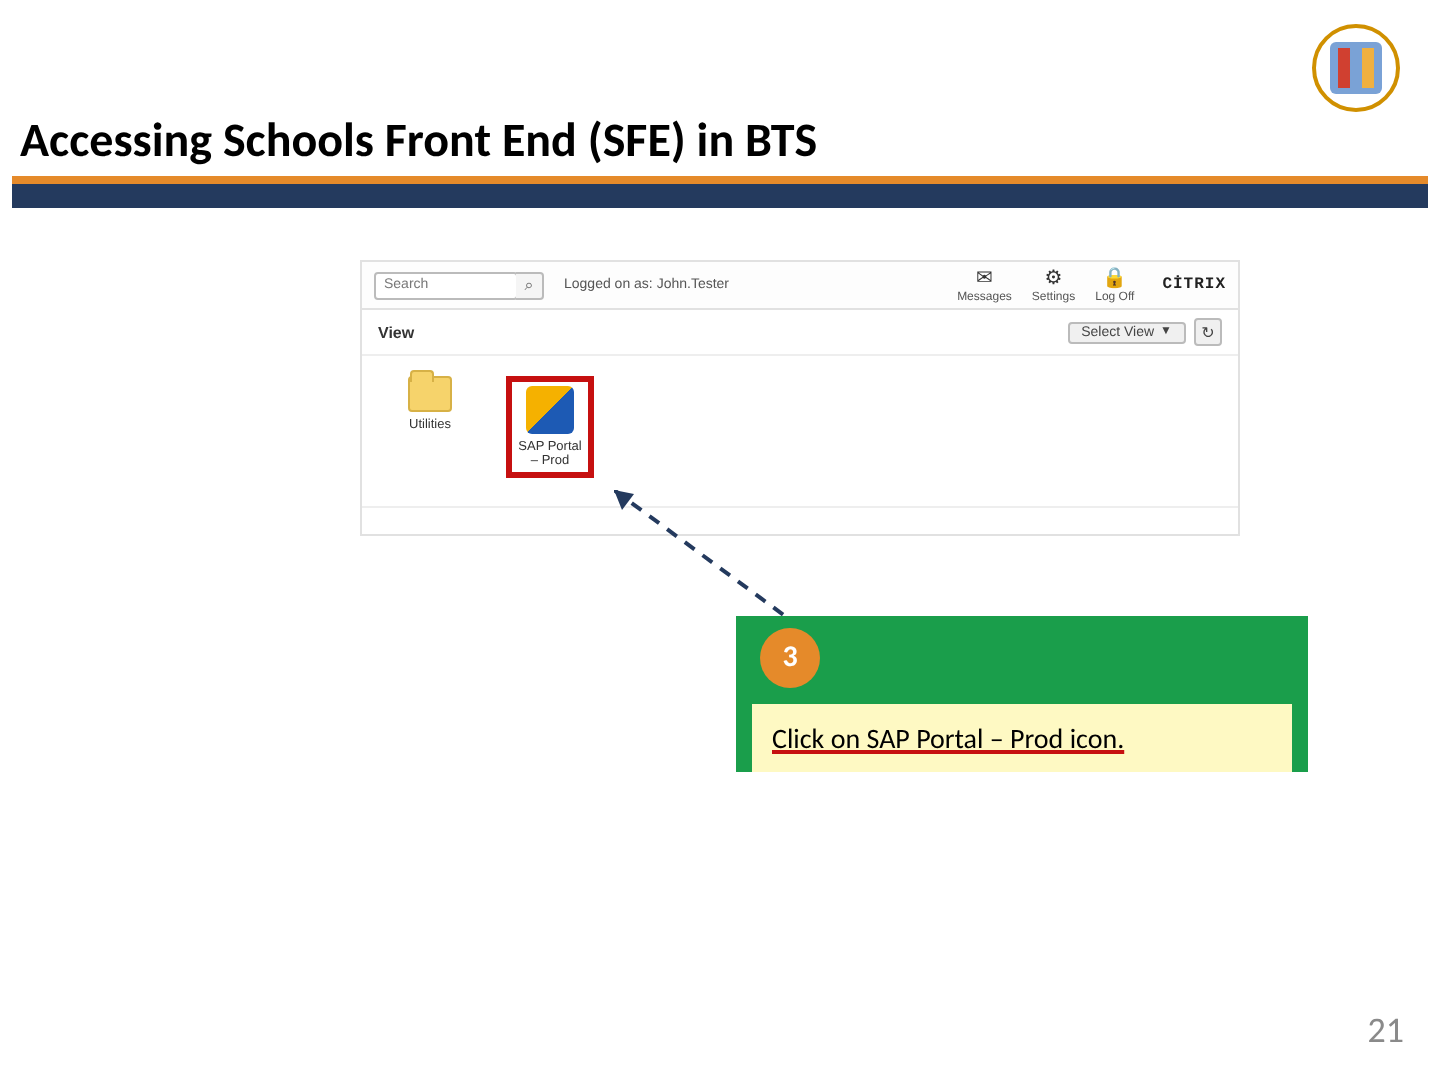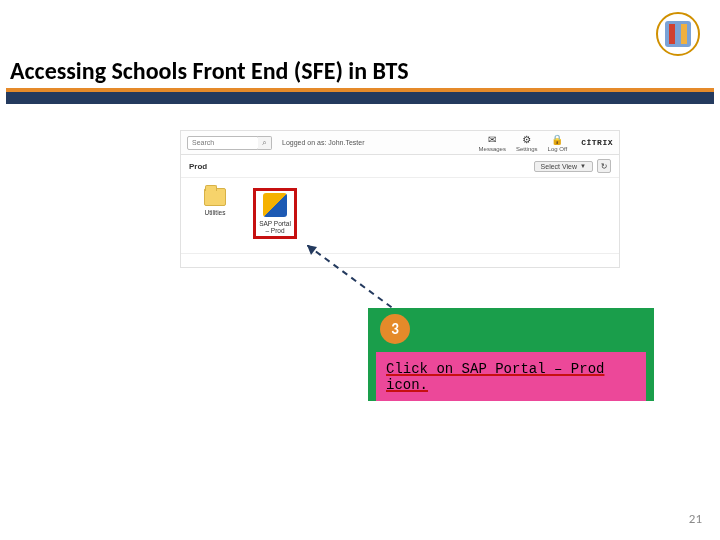--- a/index.html
+++ b/index.html
@@ -52,24 +52,24 @@
 
   
   .arrow { position:absolute; left:307px; top:245px; width:110px; height:80px; pointer-events:none; }
   .arrow line { stroke:#243a5e; stroke-width:2; stroke-dasharray:6 5; }
   .arrow polygon { fill:#243a5e; }
 
   
   .callout-wrap { position:absolute; left:368px; top:308px; width:286px; }
   .callout { background:#1a9e4b; padding:6px 0 0 0; }
   .badge { width:30px; height:30px; border-radius:50%; background:#e58a2a; color:#fff; display:flex; align-items:center; justify-content:center; font-weight:700; margin-left:12px; font-size:15px; }
-  .instruction { background:#ec4899; margin:8px 8px 24px 8px; padding:8px 10px; font-size:14px; color:#000; border-top:1px solid rgba(0,0,0,0);font-family:Liberation Mono, monospace; }
+  .instruction { background:#fef9c3; margin:8px 8px 24px 8px; padding:8px 10px; font-size:14px; color:#000; border-top:1px solid rgba(0,0,0,0); }
   .instruction span { text-decoration: underline; text-decoration-color: #c61010; text-decoration-thickness:1.5px; }
 
-  .pagenum { position:absolute; right:18px; bottom:14px; font-size:13px; color:#8a8a8a; }
+  .pagenum { position:absolute; right:18px; bottom:14px; font-size:18px; color:#8a8a8a; }
 </style>
 </head>
 <body>
 
 <div class="slide">
 
   <div class="logo">
     <div class="logo-inner"></div>
   </div>
 
@@ -95,21 +95,21 @@
         </div>
         <div class="tbitem">
           <span class="ic">🔒</span>
           <span>Log Off</span>
         </div>
         <div class="citrix">CİTRIX</div>
       </div>
     </div>
 
     <div class="mainrow">
-      <div class="mainlabel">Prod</div>
+      <div class="mainlabel">View</div>
       <div class="selectview">
         <div class="sv">
           <span>Select View</span>
           <span class="chev">▼</span>
         </div>
         <div class="refresh">
           <span>↻</span>
         </div>
       </div>
     </div>

